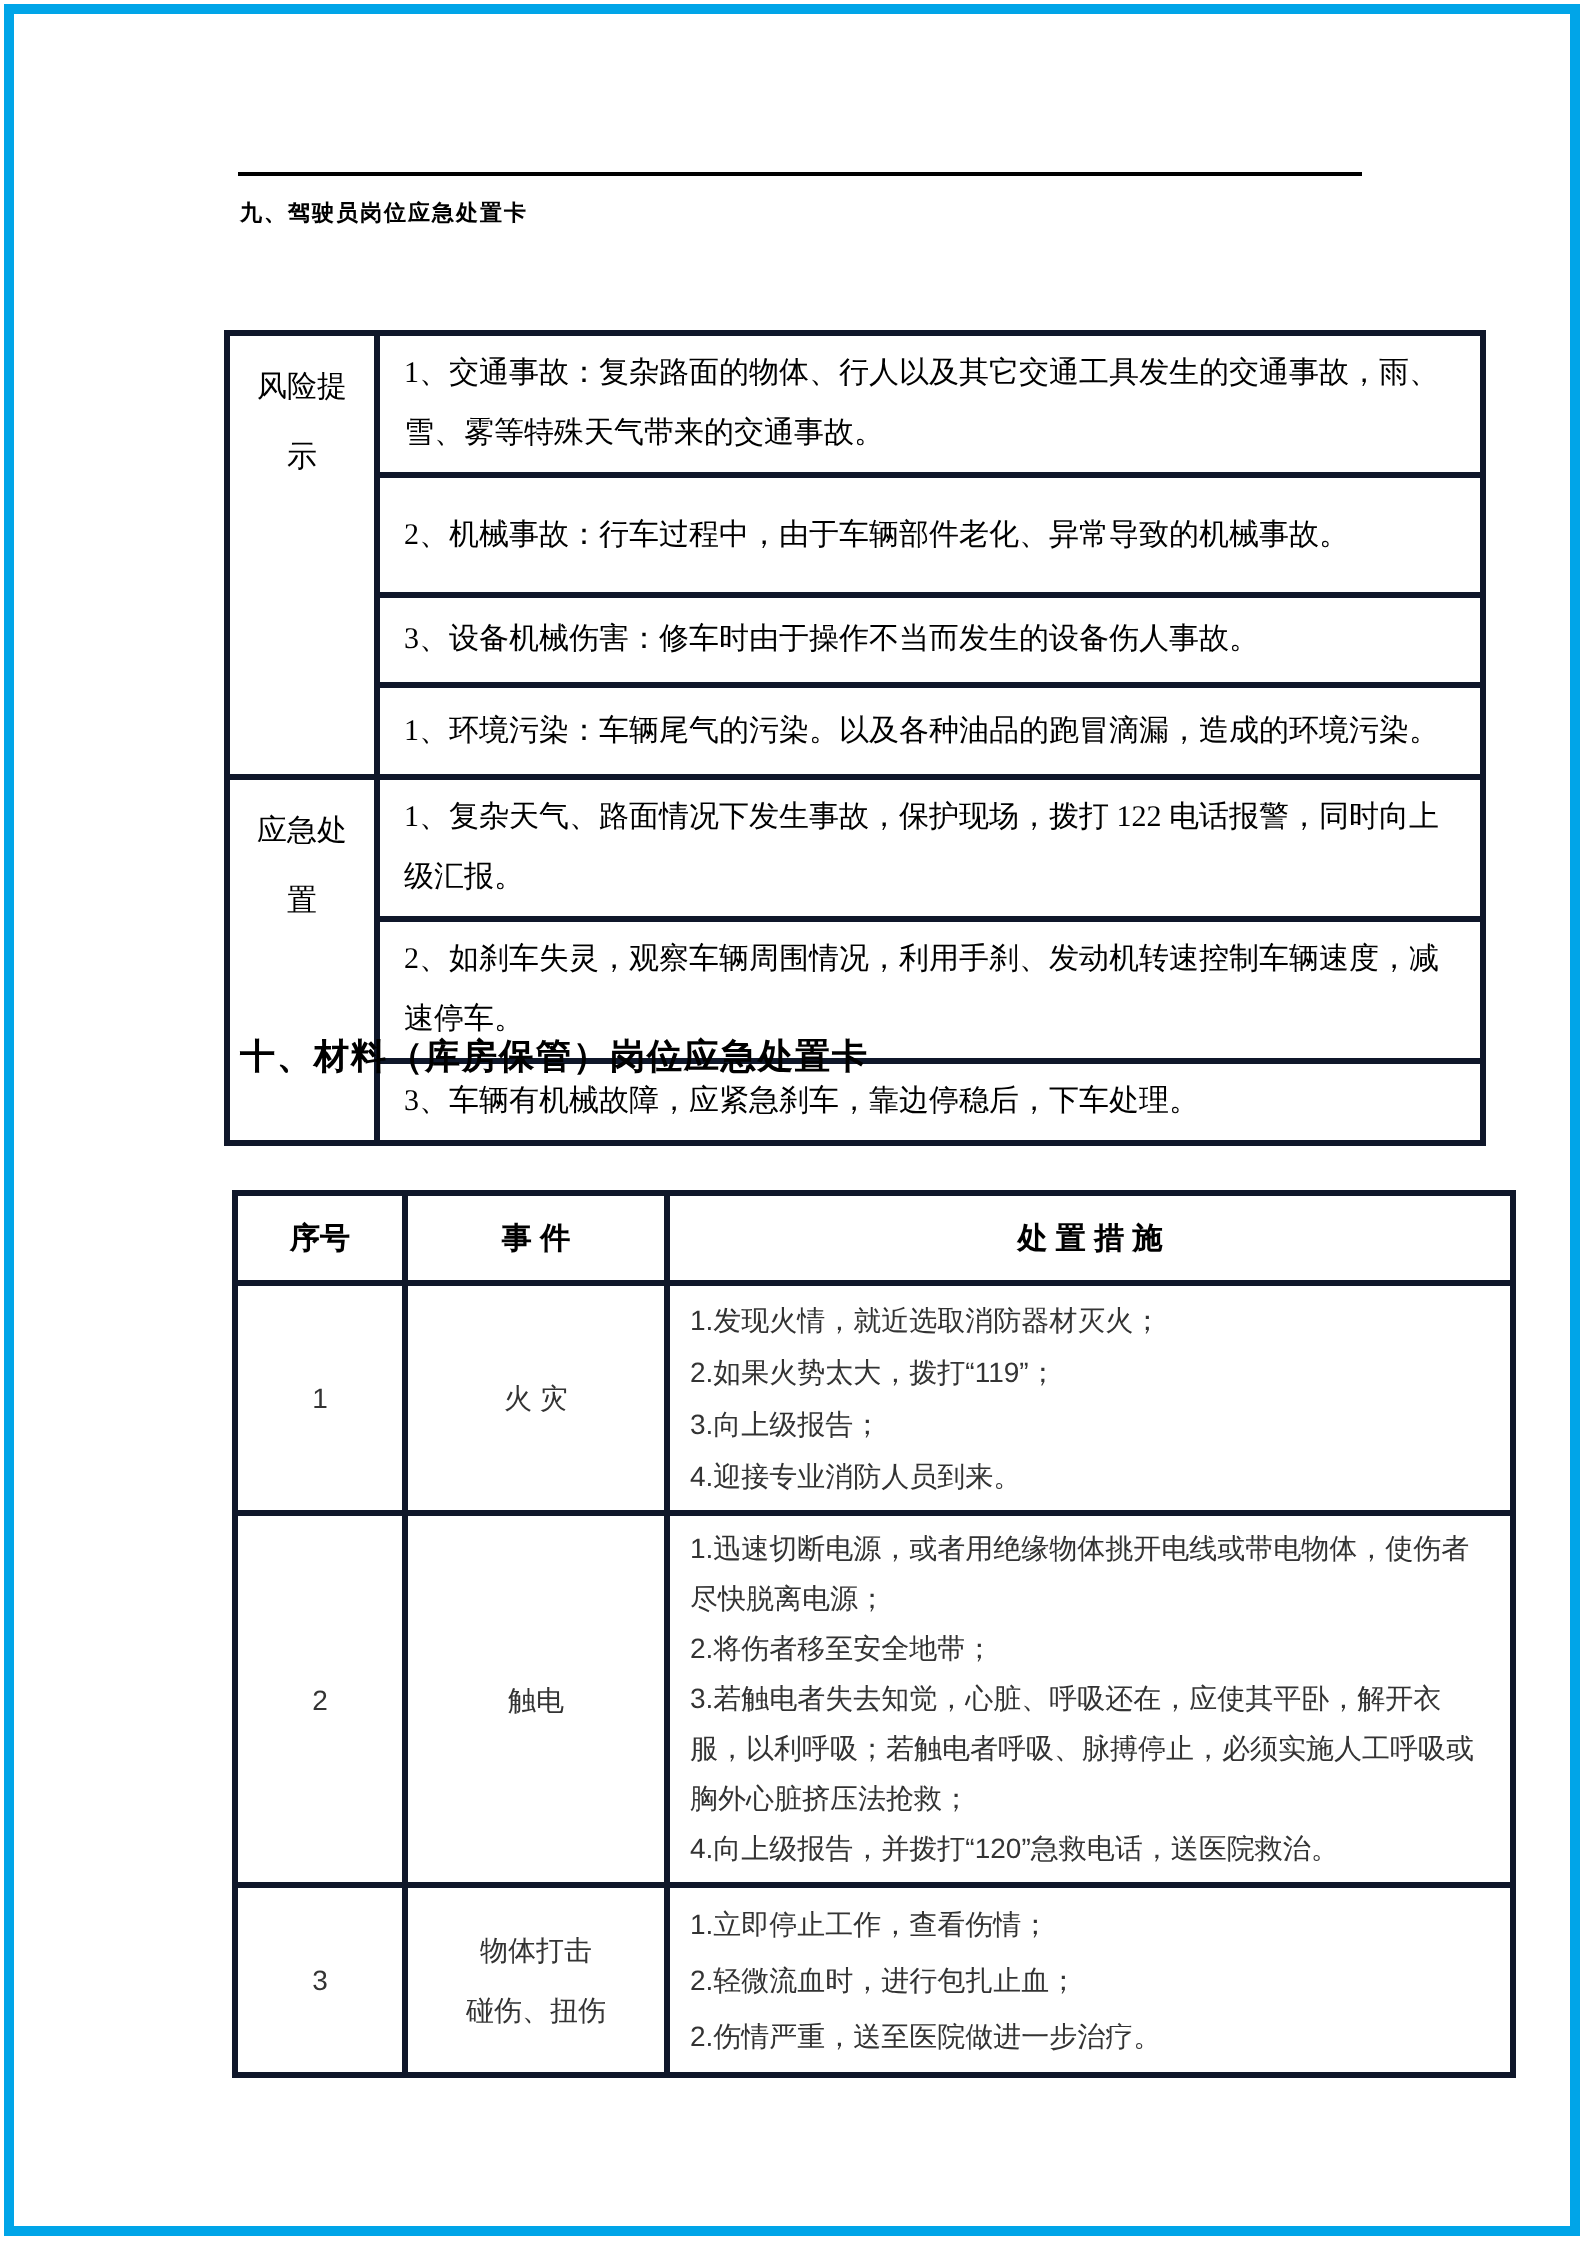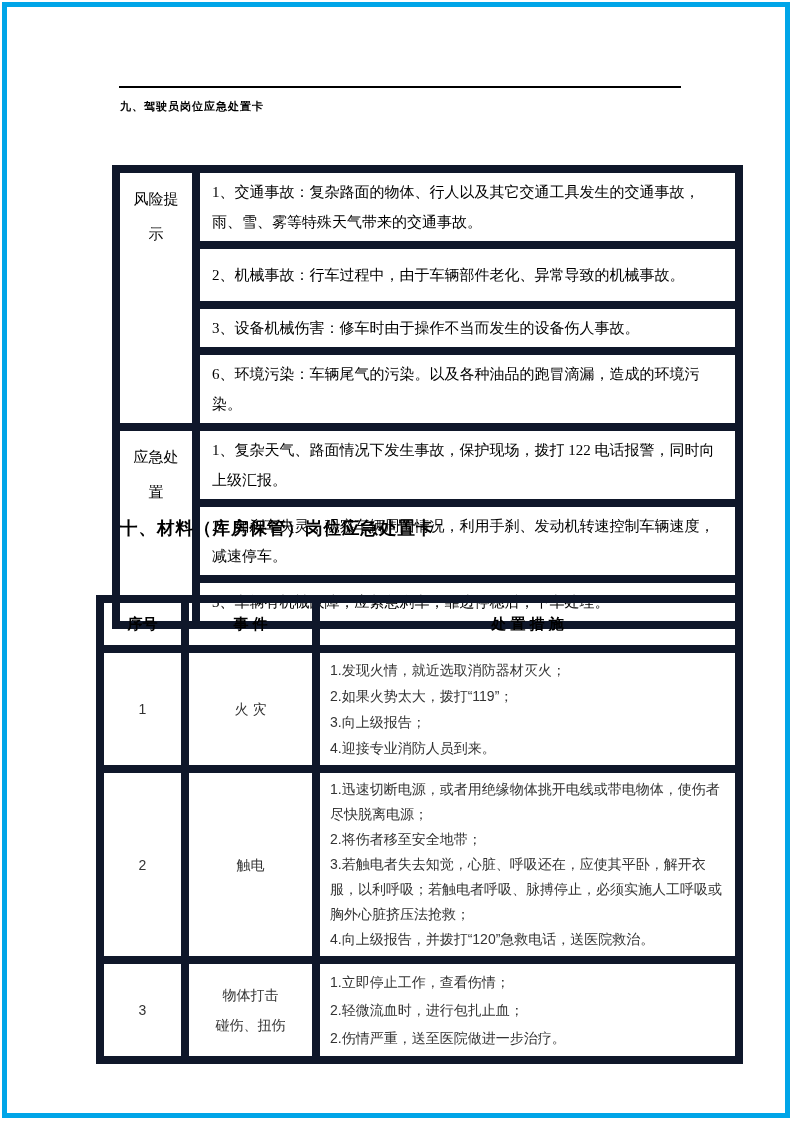--- a/index.html
+++ b/index.html
@@ -20,42 +20,42 @@
     position:absolute; left:120px; top:99px;
     font-family:"Liberation Serif", serif;
     font-size:11px; font-weight:bold; color:#000; letter-spacing:1px;
   }
   .title2 {
     position:absolute; left:120px; top:516px;
     font-family:"Liberation Sans", sans-serif;
     font-size:17.5px; font-weight:bold; color:#000; letter-spacing:1px;
   }
   table { border-collapse:collapse; position:absolute; table-layout:fixed; }
-  td, th { border:8px solid #0f172a; overflow:hidden; }
+  td, th { border:3px solid #0f172a; overflow:hidden; }
 
   
   #table1 {
     left:112px; top:165px; width:631px;
     font-family:"Liberation Serif", serif;
     font-size:15px; color:#000;
   }
   #table1 .glabel {
     width:70px; text-align:center; vertical-align:top;
     padding-top:9px;
   }
   #table1 .glabel .glabel-inner {
     width:50px; margin:0 auto; line-height:35px;
   }
   #table1 .item {
     padding:4px 10px 4px 12px; line-height:30px; vertical-align:middle;
   }
 
   
   #table2 {
-    left:96px; top:595px; width:639px;
+    left:116px; top:595px; width:639px;
     font-family:"Liberation Sans", sans-serif;
     font-size:14px; color:#333;
   }
   #table2 th {
     font-size:15px; font-weight:bold; color:#000;
     text-align:center; vertical-align:middle; height:40px;
   }
   #table2 .no-cell, #table2 .event-cell {
     text-align:center; vertical-align:middle;
   }
@@ -84,21 +84,21 @@
       </td>
       <td class="item">1、交通事故：复杂路面的物体、行人以及其它交通工具发生的交通事故，雨、雪、雾等特殊天气带来的交通事故。</td>
     </tr>
     <tr style="height:60px;">
       <td class="item">2、机械事故：行车过程中，由于车辆部件老化、异常导致的机械事故。</td>
     </tr>
     <tr style="height:45px;padding-left:20px;">
       <td class="item">3、设备机械伤害：修车时由于操作不当而发生的设备伤人事故。</td>
     </tr>
     <tr style="height:46px;">
-      <td class="item">6、环境污染：车辆尾气的污染。以及各种油品的跑冒滴漏，造成的环境污染。</td>
+      <td class="item">1、环境污染：车辆尾气的污染。以及各种油品的跑冒滴漏，造成的环境污染。</td>
     </tr>
     <tr style="height:58px;">
       <td class="glabel" rowspan="3">
         <div class="glabel-inner">应急处置</div>
       </td>
       <td class="item">1、复杂天气、路面情况下发生事故，保护现场，拨打 122 电话报警，同时向上级汇报。</td>
     </tr>
     <tr style="height:60px;">
       <td class="item">2、如刹车失灵，观察车辆周围情况，利用手刹、发动机转速控制车辆速度，减速停车。</td>
     </tr>

